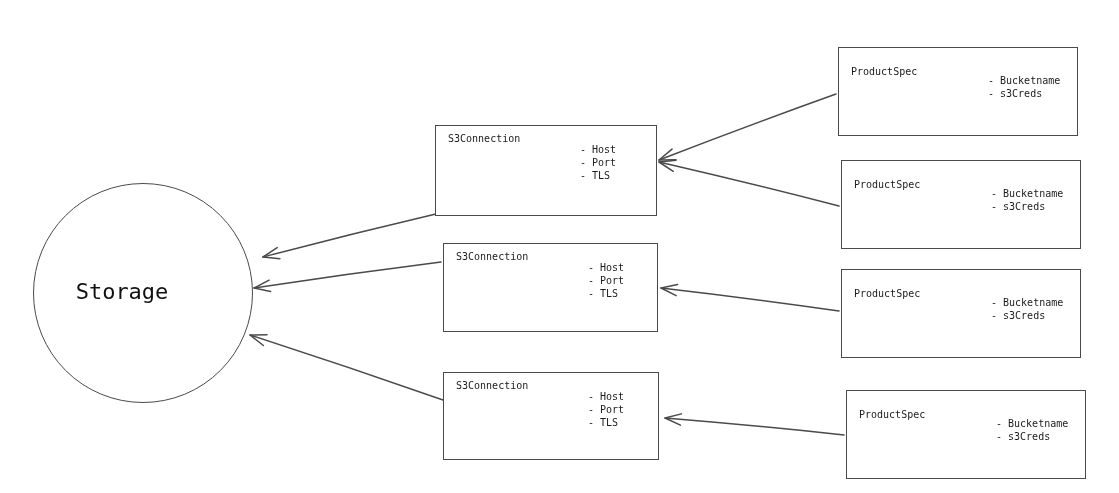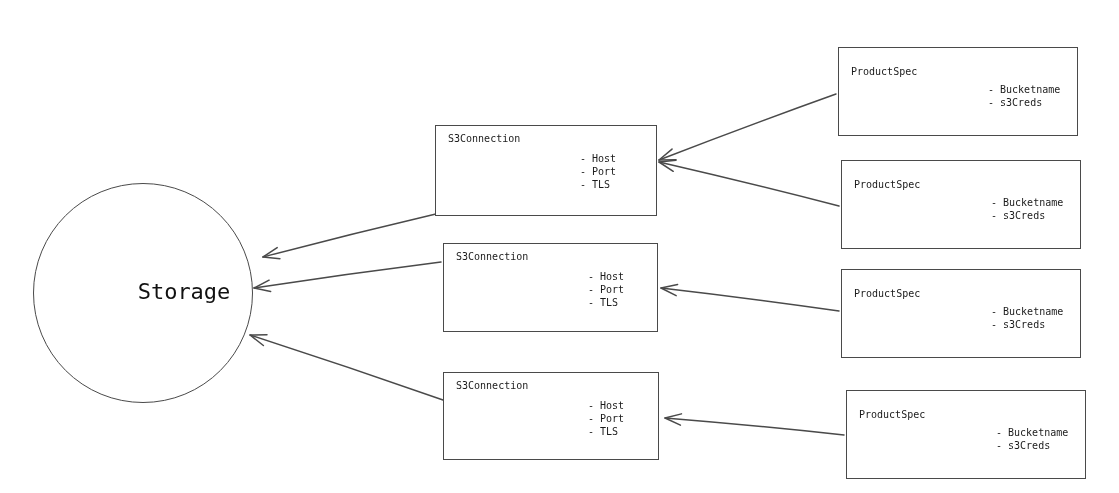--- a/index.html
+++ b/index.html
@@ -35,21 +35,20 @@
     color: #1b1b1b;
     white-space: nowrap;
     letter-spacing: 0px;
   }
   .entity-attrs {
     position: absolute;
     font-size: 10px;
     line-height: 13.2px;
     color: #1b1b1b;
     white-space: nowrap;
-    margin-top: 9px;
   }
   .attr-row {
     display: block;
   }
   .circle-node {
     position: absolute;
     border: 1.5px solid #4a4a4a;
     border-radius: 50%;
     background: #ffffff;
     box-sizing: border-box;
@@ -93,21 +92,21 @@
         <path d="M 677.6211964046248 284.43127052315725 L 661 288 L 676.168181076885 295.67634566827377" fill="none" stroke="#4a4a4a" stroke-width="1.5" stroke-linecap="round" stroke-linejoin="round"></path>
       </g>
       <g>
         <path d="M 844 435 Q 754.6134559600534 425.3053754794378 665 418" fill="none" stroke="#4a4a4a" stroke-width="1.5" stroke-linecap="round"></path>
         <path d="M 681.4910474623495 413.87139810655754 L 665 418 L 680.4190246798958 425.1591674041585" fill="none" stroke="#4a4a4a" stroke-width="1.5" stroke-linecap="round" stroke-linejoin="round"></path>
       </g>
     </svg>
 
   <div>
       <div class="circle-node" style="left: 33px; top: 183px; width: 220px; height: 220px;"></div>
-      <div class="circle-label" style="left: 49px; top: 279px; width: 178px; padding-left: 46px;">Storage</div>
+      <div class="circle-label" style="left: 33px; top: 279px; width: 178px;">Storage</div>
       <div class="entity-box" style="left: 435px; top: 125px; width: 222px; height: 91px;"></div>
       <div class="entity-title" style="left: 448px; top: 133px;">S3Connection</div>
       <div class="entity-attrs" style="left: 580px; top: 143px;">
         <span class="attr-row">- Host</span>
         <span class="attr-row">- Port</span>
         <span class="attr-row">- TLS</span>
       </div>
       <div class="entity-box" style="left: 443px; top: 243px; width: 215px; height: 89px;"></div>
       <div class="entity-title" style="left: 456px; top: 251px;">S3Connection</div>
       <div class="entity-attrs" style="left: 588px; top: 261px;">

